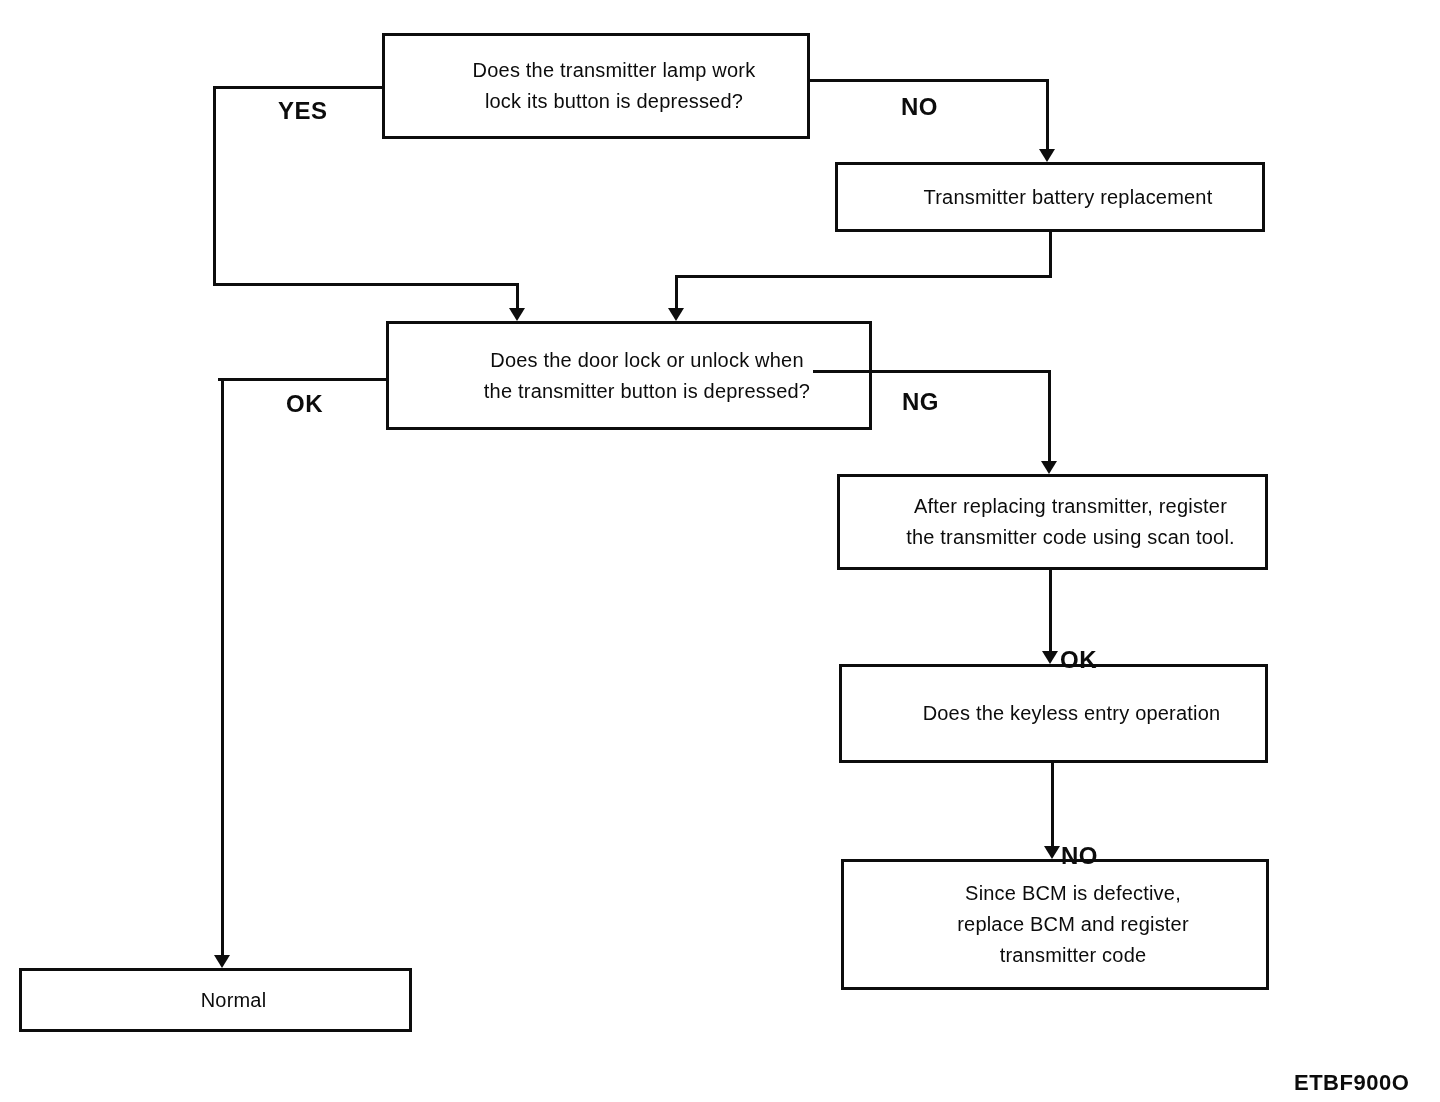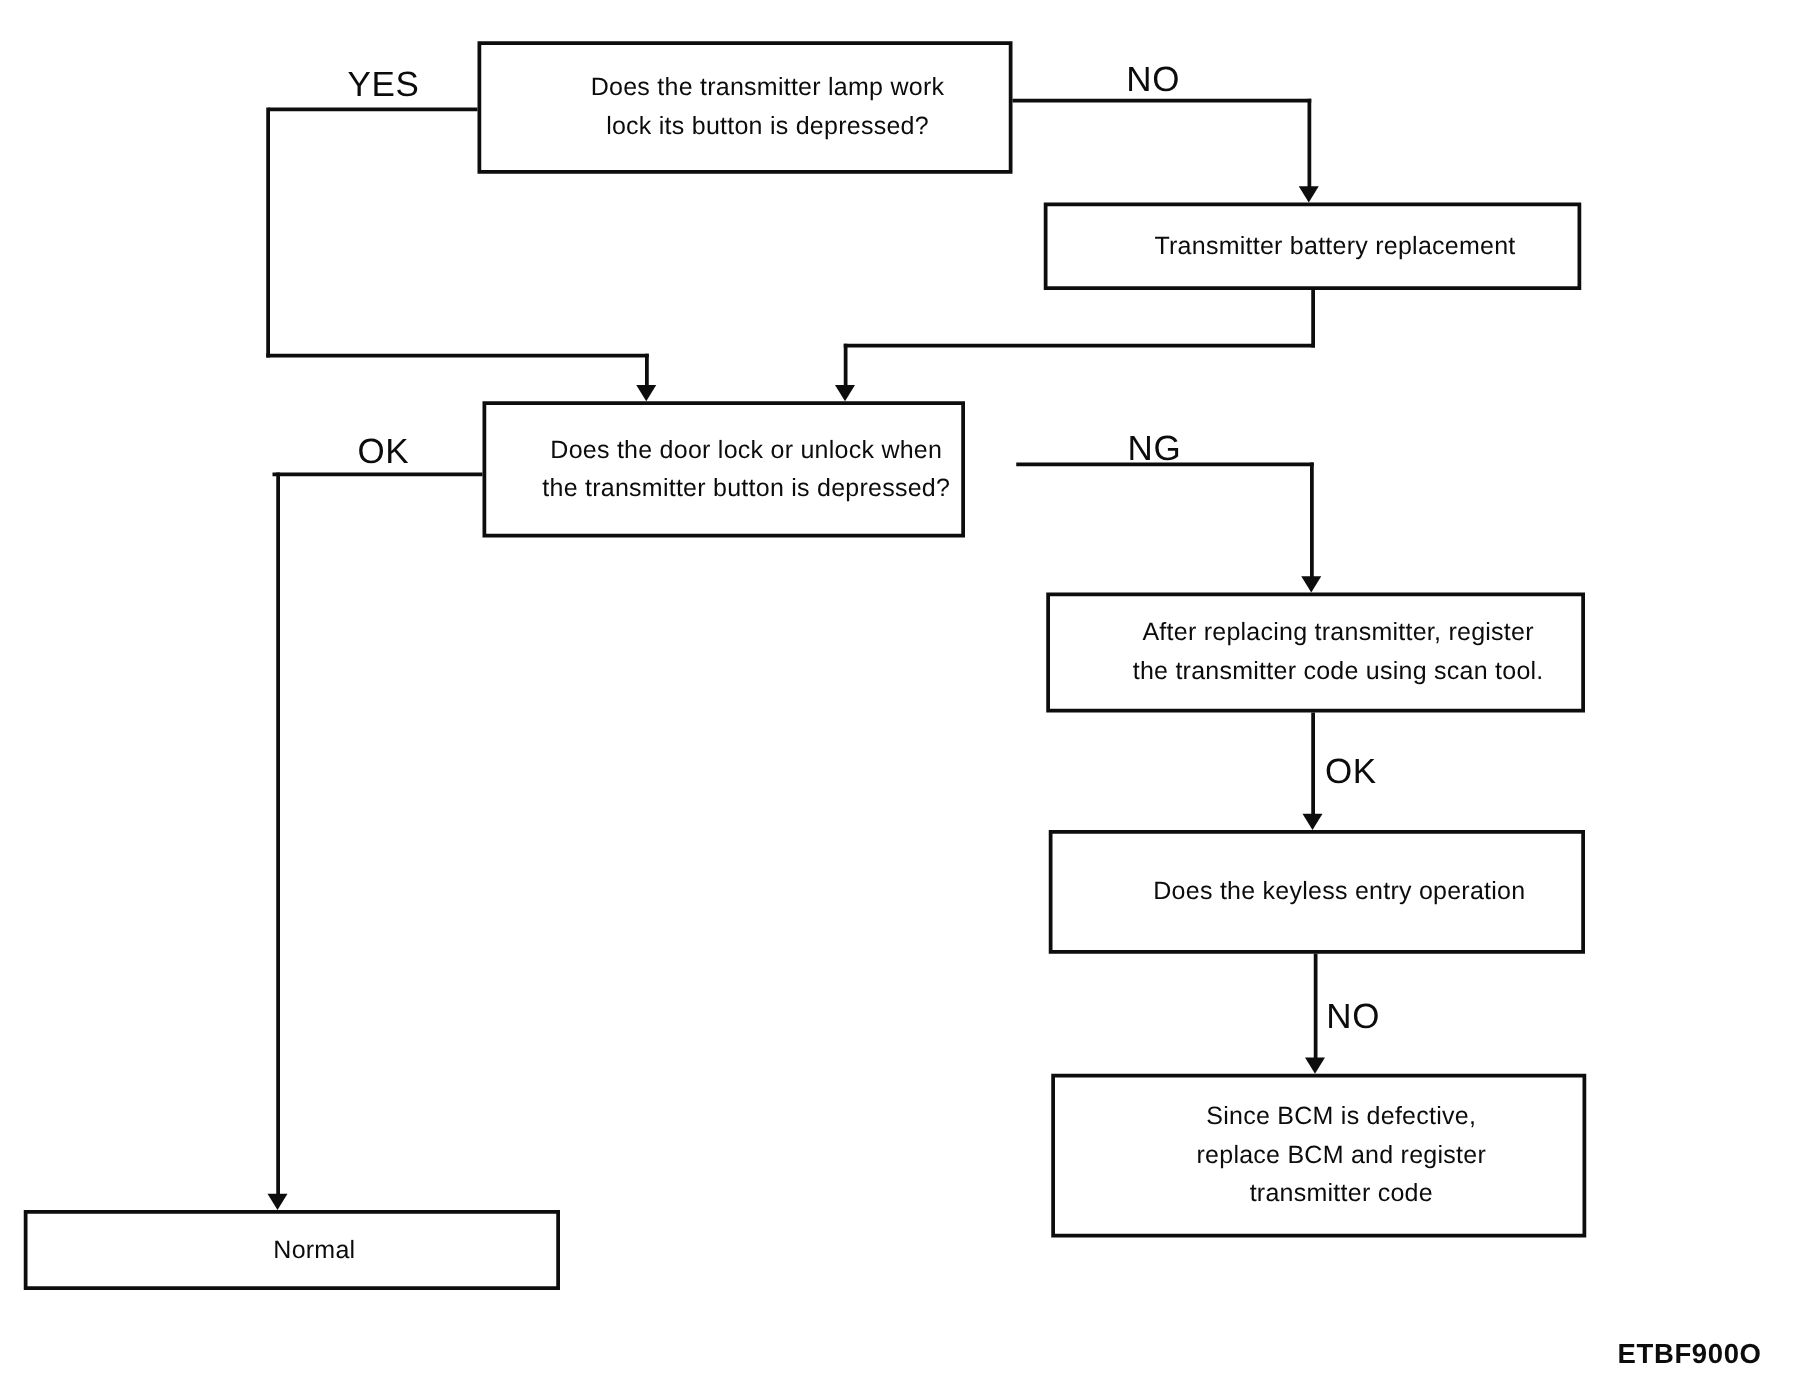--- a/index.html
+++ b/index.html
@@ -18,25 +18,25 @@
     background:#ffffff;
     display:flex;flex-direction:column;
     align-items:center;justify-content:center;
     text-align:center;
     font-size:20px;line-height:31px;
     letter-spacing:0.2px;
     padding-left:36px;
   }
   .node-q1{left:382px;top:33px;width:428px;height:106px;}
   .node-battery{left:835px;top:162px;width:430px;height:70px;}
-  .node-q2{left:386px;top:321px;width:386px;height:109px;}
+  .node-q2{left:386px;top:321px;width:486px;height:109px;}
   .node-register{left:837px;top:474px;width:431px;height:96px;}
   .node-q3{left:839px;top:664px;width:429px;height:99px;}
   .node-bcm{left:841px;top:859px;width:428px;height:131px;}
-  .node-normal{left:19px;top:968px;width:429px;height:64px;}
+  .node-normal{left:19px;top:968px;width:393px;height:64px;}
 
   .seg{position:absolute;background:#0d0d0d;}
   .seg-yes-h1{left:215px;top:86px;width:167px;height:3px;}
   .seg-yes-v{left:213px;top:86px;width:3px;height:200px;}
   .seg-yes-h2{left:213px;top:283px;width:306px;height:3px;}
   .seg-yes-v2{left:516px;top:283px;width:3px;height:27px;}
   .seg-no-h{left:810px;top:79px;width:239px;height:3px;}
   .seg-no-v{left:1046px;top:79px;width:3px;height:71px;}
   .seg-bat-v{left:1049px;top:232px;width:3px;height:46px;}
   .seg-merge-h{left:675px;top:275px;width:377px;height:3px;}
@@ -57,23 +57,24 @@
   .arr-yes{left:509px;top:308px;}
   .arr-no{left:1039px;top:149px;}
   .arr-merge{left:668px;top:308px;}
   .arr-ok{left:214px;top:955px;}
   .arr-ng{left:1041px;top:461px;}
   .arr-reg{left:1042px;top:651px;}
   .arr-q3{left:1044px;top:846px;}
 
   .edge-label{
     position:absolute;
-    font-weight:normal;
-    font-size:28px;
+    font-weight:bold;
+    font-size:24px;
     letter-spacing:0.5px;
+    margin-top:45px;
   }
   .label-yes{left:278px;top:52px;}
   .label-no-top{left:901px;top:48px;}
   .label-ok-left{left:286px;top:345px;}
   .label-ng{left:902px;top:343px;}
   .label-ok-right{left:1060px;top:601px;}
   .label-no-right{left:1061px;top:797px;}
 
   .footer-code{
     position:absolute;

